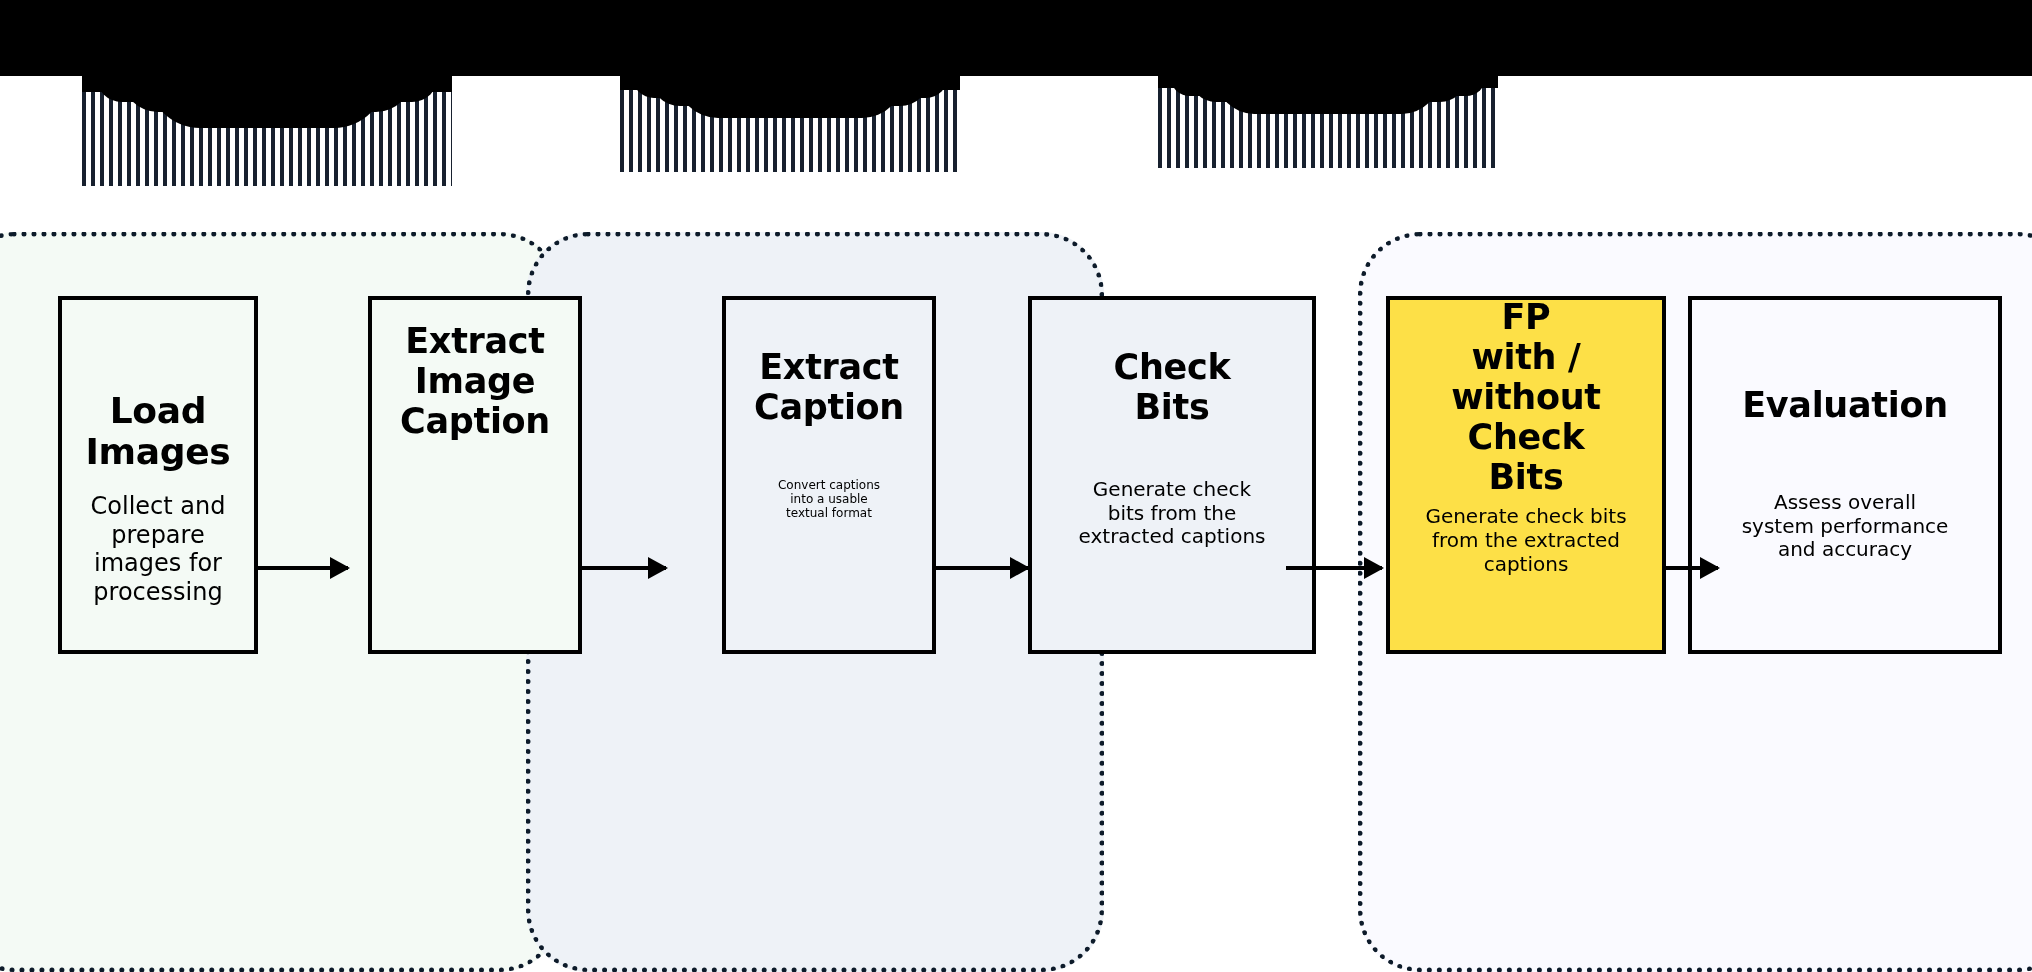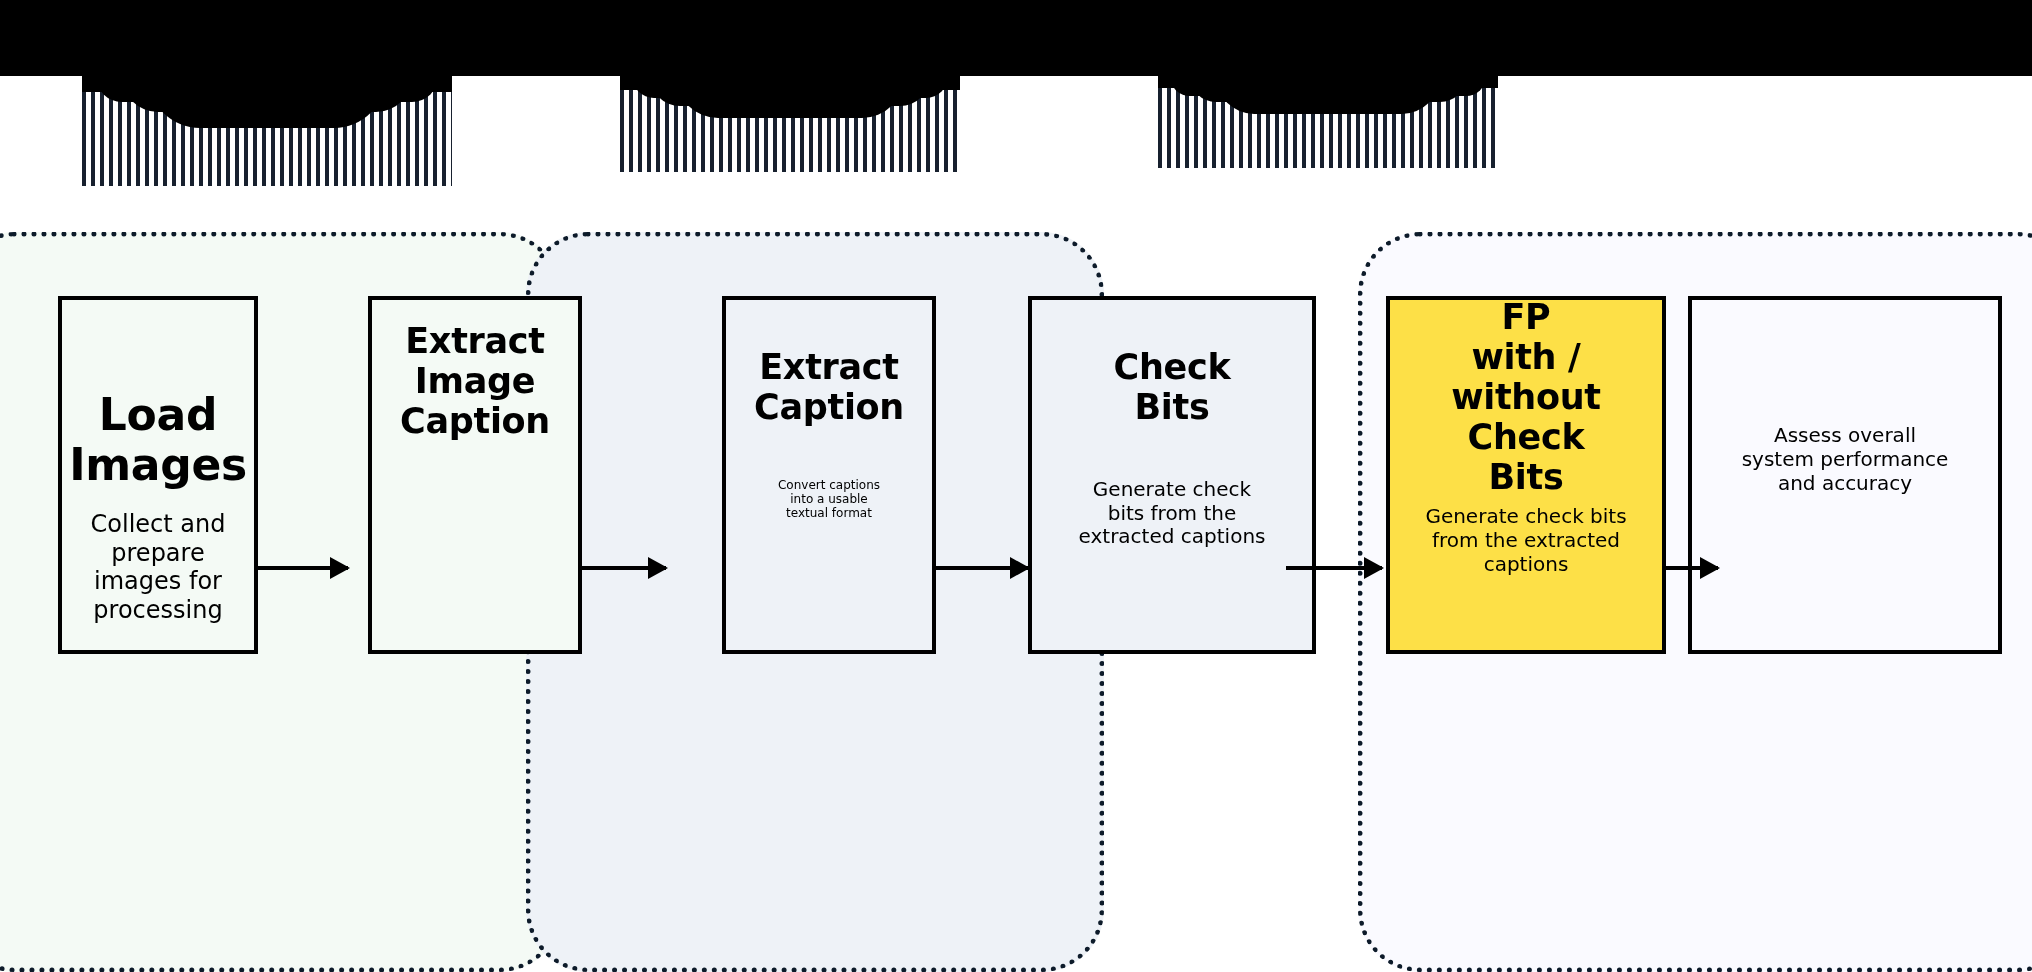--- a/index.html
+++ b/index.html
@@ -137,21 +137,21 @@
     <div class="solid" style="left:72px; top:0; width:196px; height:12px; border-radius:0 0 46px 46px;"></div>
     <div class="solid" style="left:58px; top:0; width:224px; height:38px; border-radius:0 0 105px 105px;"></div>
     <div class="solid" style="left:32px; top:0; width:276px; height:26px; border-radius:0 0 85px 85px;"></div>
     <div class="solid" style="left:0; top:0; width:340px; height:12px;"></div>
     <div class="solid" style="left:12px; top:0; width:316px; height:20px; border-radius:0 0 56px 56px;"></div>
   </div>
 
   <div class="group" style="left:-48px; top:232px; width:610px; height:740px; background:#f4faf5;"></div>
 
   <div class="step-box" style="left:58px; top:296px; width:200px; height:358px; background:#f4faf5; padding-top:90px;">
-    <div class="step-title" style="font-size:44px;">Load
+    <div class="step-title" style="font-size:36px;">Load
 Images</div>
     <div class="step-desc" style="font-size:24px; margin-top:20px;">Collect and prepare
 images for
 processing</div>
   </div>
 
   <div class="arrow" style="left:258px; top:566px; width:90px;"></div>
 
   <div class="step-box" style="left:368px; top:296px; width:214px; height:358px; background:#f4faf5; padding-top:22px;">
     <div class="step-title" style="font-size:35px;">Extract
@@ -192,18 +192,19 @@
 Check
 Bits</div>
     <div class="step-desc" style="font-size:20px; margin-top:8px; width:268px;">Generate check bits
 from the extracted
 captions</div>
   </div>
 
   <div class="arrow" style="left:1666px; top:566px; width:52px;"></div>
 
   <div class="step-box" style="left:1688px; top:296px; width:314px; height:358px; background:#fafaff; padding-top:86px;">
-    <div class="step-desc" style="font-size:20px; margin-top:38px;">Assess overall
+    <div class="step-title" style="font-size:35px;">Evaluation</div>
+    <div class="step-desc" style="font-size:20px; margin-top:65px;">Assess overall
 system performance
 and accuracy</div>
   </div>
 
 </div>
 
 </body></html>

